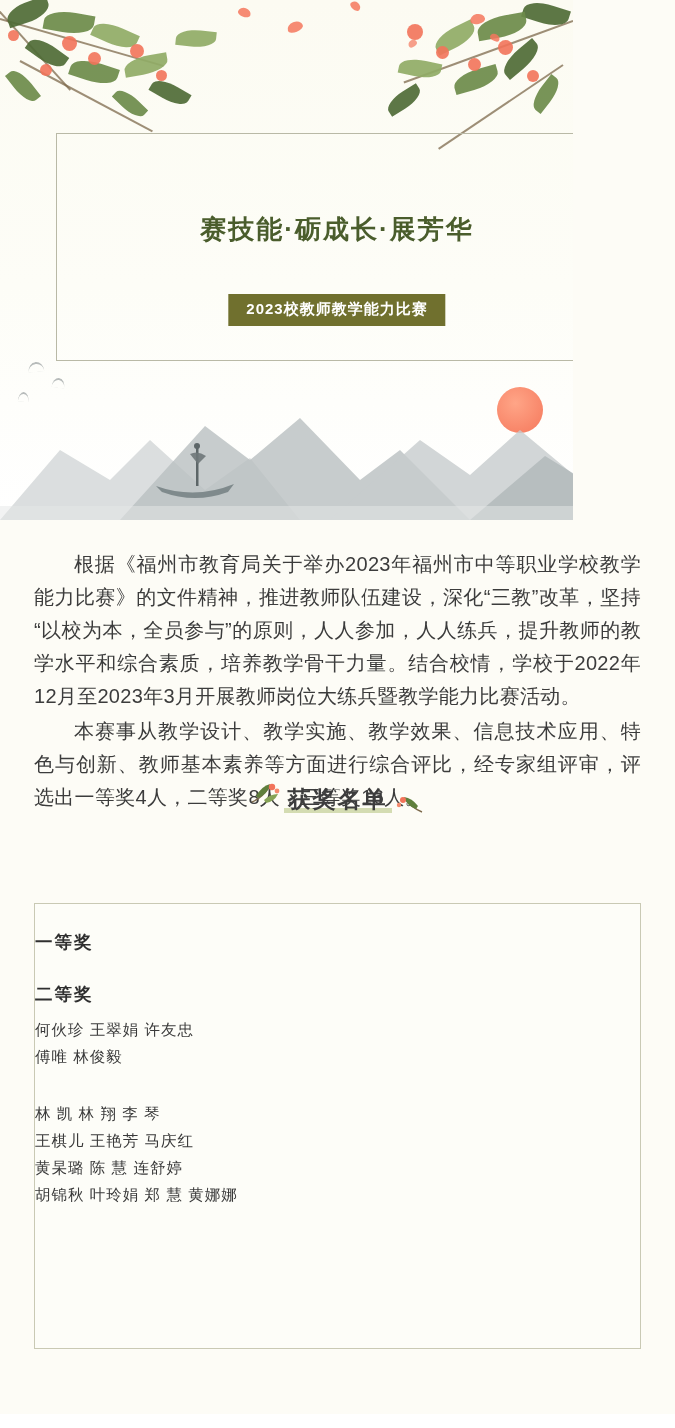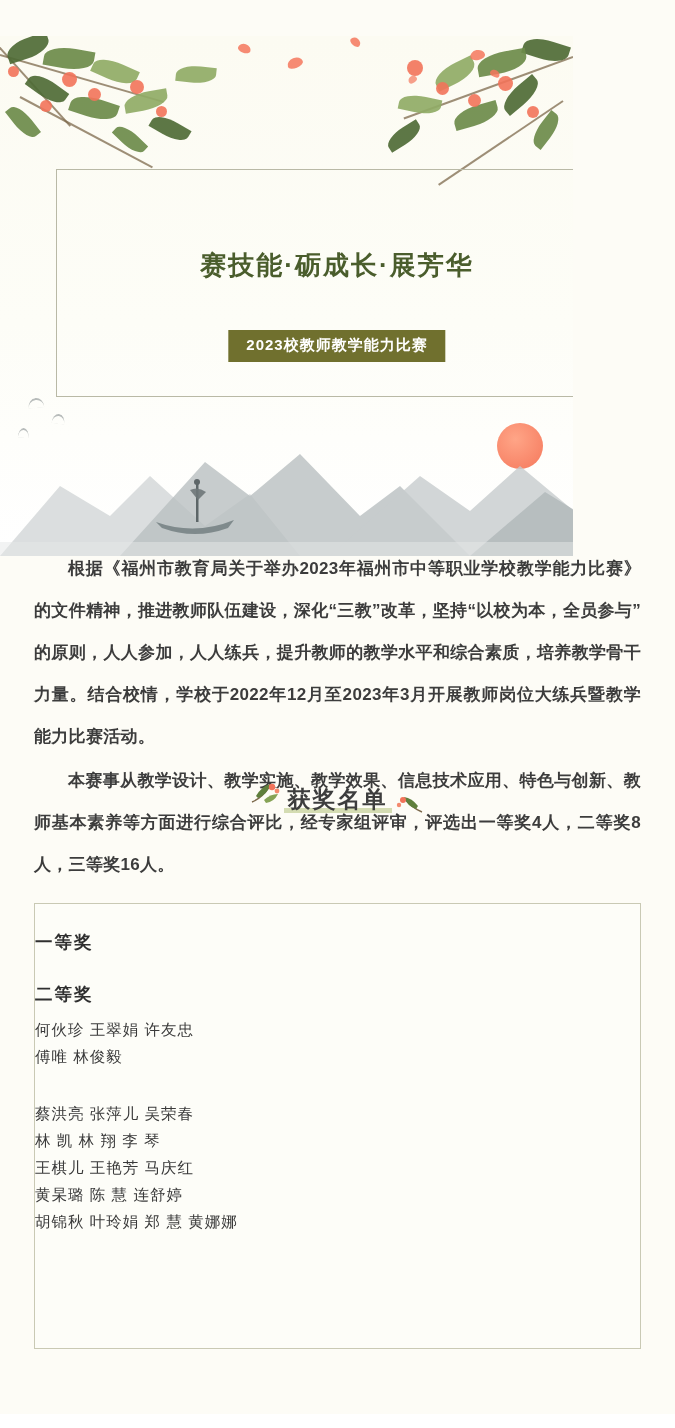--- a/index.html
+++ b/index.html
@@ -17,21 +17,20 @@
     background: #fdfcf6;
   }
 
   
   .hero {
     position: relative;
     width: 573px;
     height: 520px;
     background: linear-gradient(#fcfbf2, #fdfdf7 55%, #ffffff);
     overflow: hidden;
-    margin-top: 36px;
   }
 
   
   .leafspray {
     position: absolute;
     pointer-events: none;
   }
   .leaf {
     position: absolute;
     background: #6d8b4a;
@@ -111,27 +110,26 @@
   }
 
   
   .article {
     position: absolute;
     left: 34px; top: 548px;
     width: 607px;
   }
   .article p {
     margin: 0 0 2px 0;
-    font-size: 17px;
-    line-height: 42px;
+    font-size: 20px;
+    line-height: 33px;
     text-align: justify;
     text-indent: 2em;
     color: #3c3c3c;
     letter-spacing: .3px;
-    font-weight: bold;
   }
 
   
   .section-heading {
     position: absolute;
     left: 0; right: 0; top: 784px;
     text-align: center;
   }
   .sh-inner {
     display: inline-block;
@@ -315,21 +313,20 @@
   <div class="award-group g2">
     <div class="award-title">二等奖</div>
     <div class="award-names">
       <div>何伙珍   王翠娟   许友忠</div>
       <div>傅唯   林俊毅</div>
     </div>
   </div>
 
   <div class="award-group g3">
     <div class="award-names">
-      <div>蔡洪亮  张萍儿  吴荣春</div>
       <div>林 凯  林 翔  李 琴</div>
       <div>王棋儿  王艳芳  马庆红</div>
       <div>黄杲璐  陈 慧  连舒婷</div>
       <div>胡锦秋  叶玲娟  郑 慧  黄娜娜</div>
     </div>
   </div>
 
 </div>
 
 <div class="footer-strip"></div>

